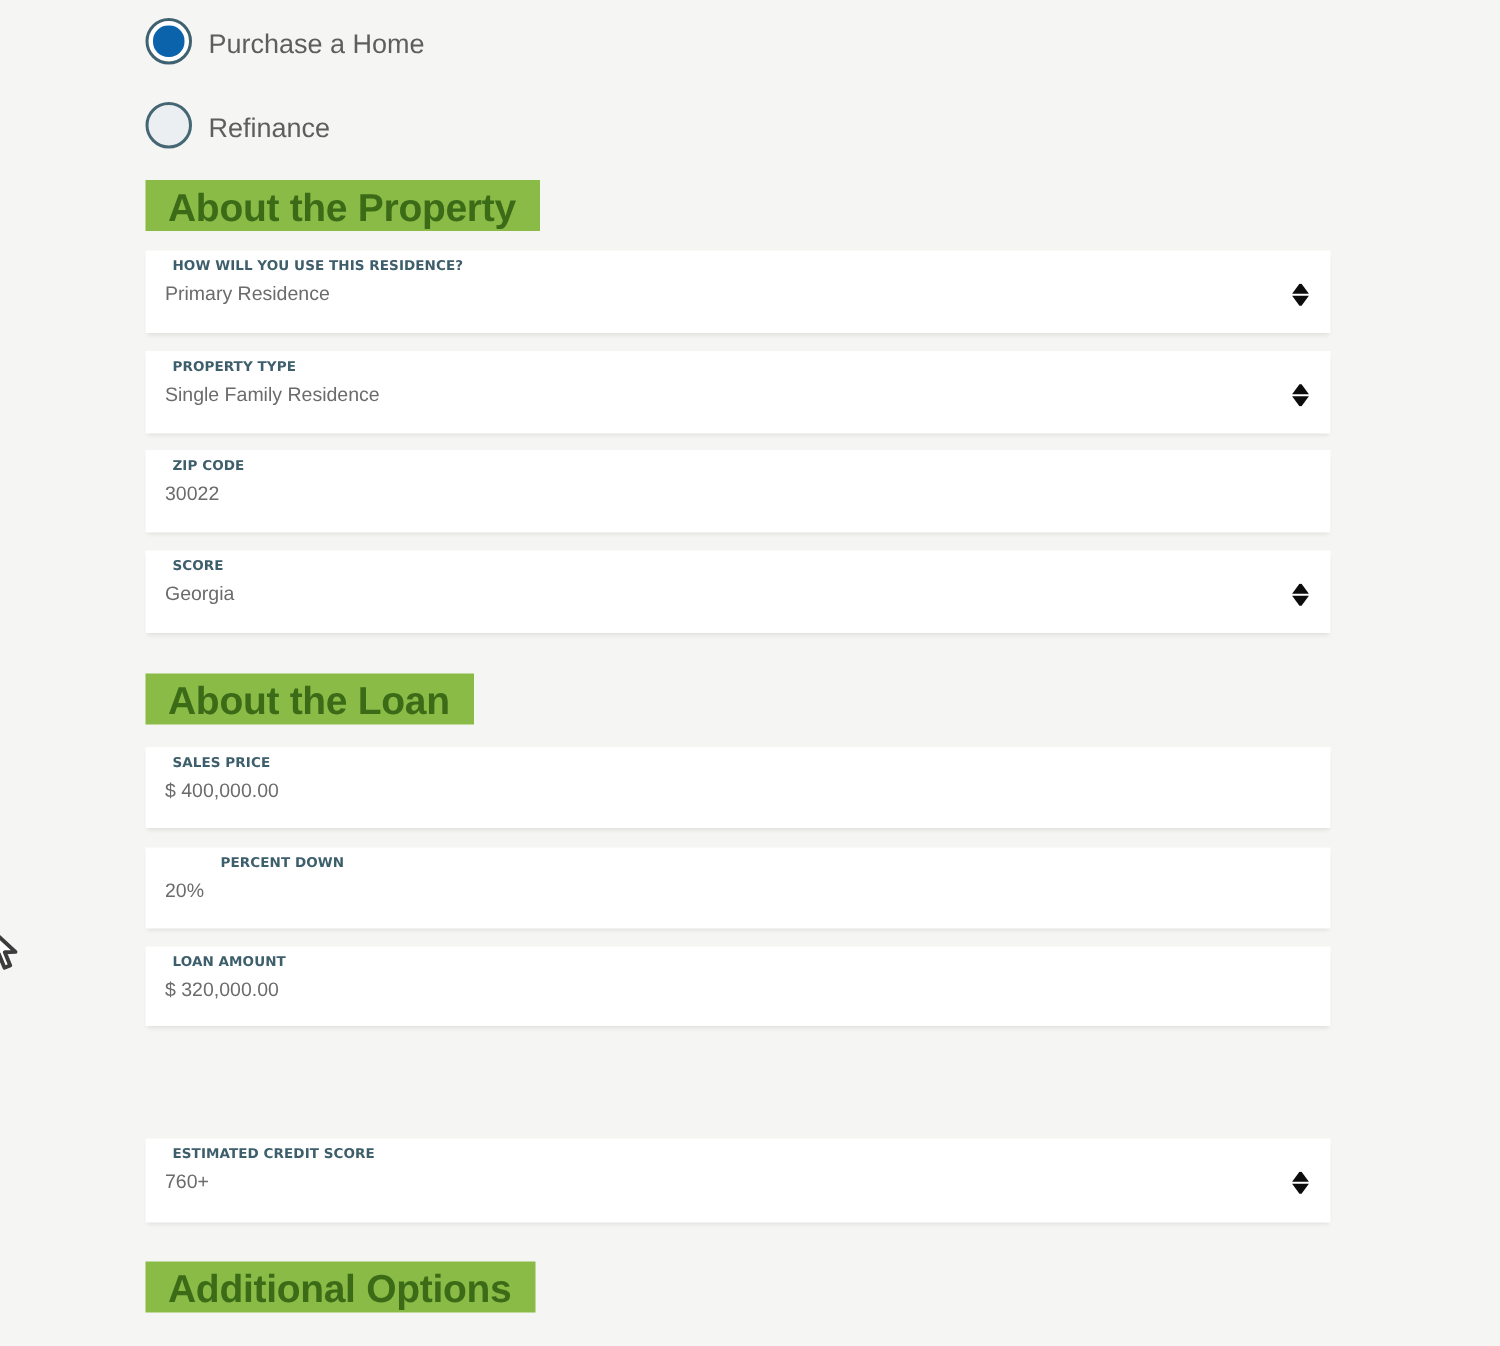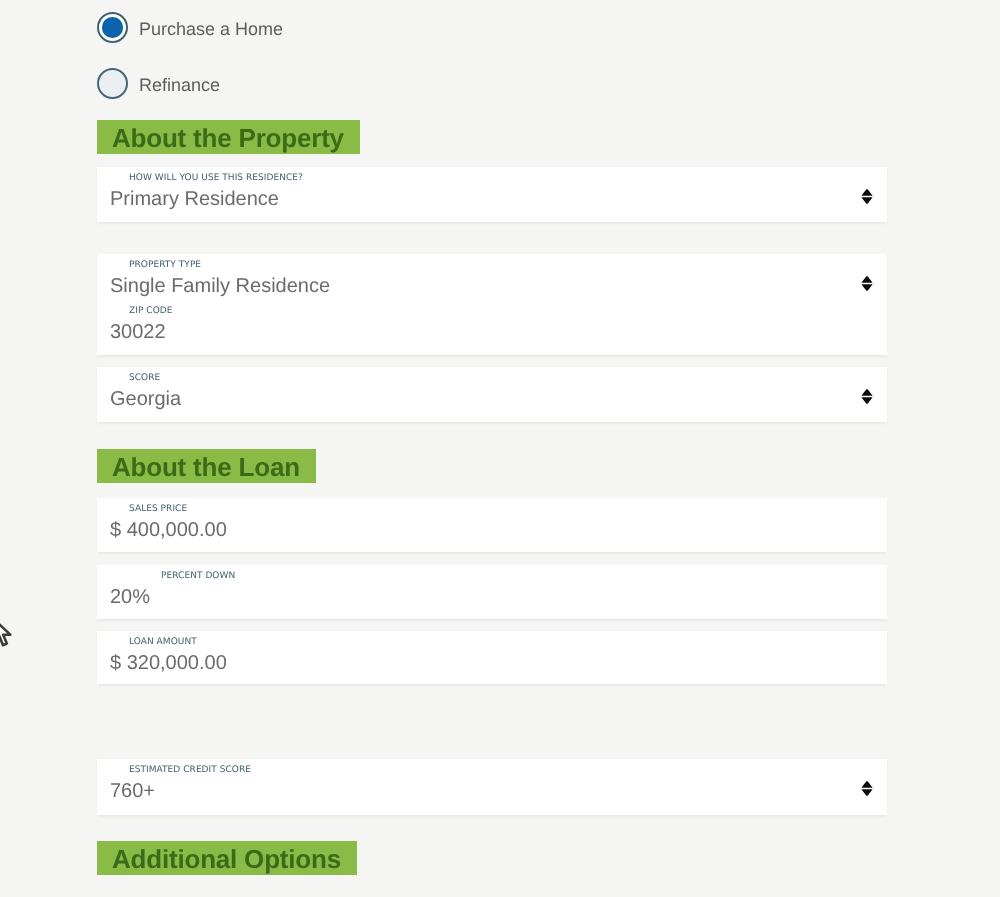--- a/index.html
+++ b/index.html
@@ -28,25 +28,25 @@
   
   .sec{position:absolute;left:97px;background:#8abb47;color:#3c6b18;
        font-family:"Liberation Sans", sans-serif;
        font-weight:bold;font-size:26px;line-height:37px;height:34px;
        padding:0 16px 16px 15px;box-sizing:border-box;white-space:nowrap;
        letter-spacing:-0.2px;}
 
   
   .field{position:absolute;left:97px;width:790px;background:#ffffff;
          box-sizing:border-box;box-shadow:0 2px 3px -1px rgba(0,0,0,0.09);}
-  .flabel{position:absolute;left:32px;
+  .flabel{position:absolute;left:18px;
           font-family:"DejaVu Sans", sans-serif;
-          font-size:9px;font-weight:normal;letter-spacing:0.05px;color:#3d5e6b;
+          font-size:9px;font-weight:bold;letter-spacing:0.05px;color:#3d5e6b;
           white-space:nowrap;}
-  .fvalue{position:absolute;left:13px;font-size:20px;color:#6b6b6b;
+  .fvalue{position:absolute;left:13px;font-size:13px;color:#6b6b6b;
           white-space:nowrap;line-height:1;}
   .caret{position:absolute;right:14px;width:12px;height:15px;}
   .caret svg{display:block;}
 
   
   .cursor{position:absolute;pointer-events:none;}
 </style>
 </head>
 <body>
 
@@ -67,21 +67,21 @@
     <span class="flabel" style="top:6px;">HOW WILL YOU USE THIS RESIDENCE?</span>
     <span class="fvalue" style="top:22px;">Primary Residence</span>
     <span class="caret" style="top:22px;">
       <svg width="12" height="15" viewBox="0 0 12 15">
           <path d="M5.3 0.2 L6.7 0.2 L11.6 6.8 L0.4 6.8 Z" fill="#0c0c0c"></path>
           <path d="M5.3 14.8 L6.7 14.8 L11.6 8.2 L0.4 8.2 Z" fill="#0c0c0c"></path>
         </svg>
     </span>
   </div>
 
-  <div class="field" style="top:233.5px;height:55px;margin-top:20px;">
+  <div class="field" style="top:233.5px;height:55px;">
     <span class="flabel" style="top:6px;">PROPERTY TYPE</span>
     <span class="fvalue" style="top:22px;">Single Family Residence</span>
     <span class="caret" style="top:22px;">
       <svg width="12" height="15" viewBox="0 0 12 15">
           <path d="M5.3 0.2 L6.7 0.2 L11.6 6.8 L0.4 6.8 Z" fill="#0c0c0c"></path>
           <path d="M5.3 14.8 L6.7 14.8 L11.6 8.2 L0.4 8.2 Z" fill="#0c0c0c"></path>
         </svg>
     </span>
   </div>
 

